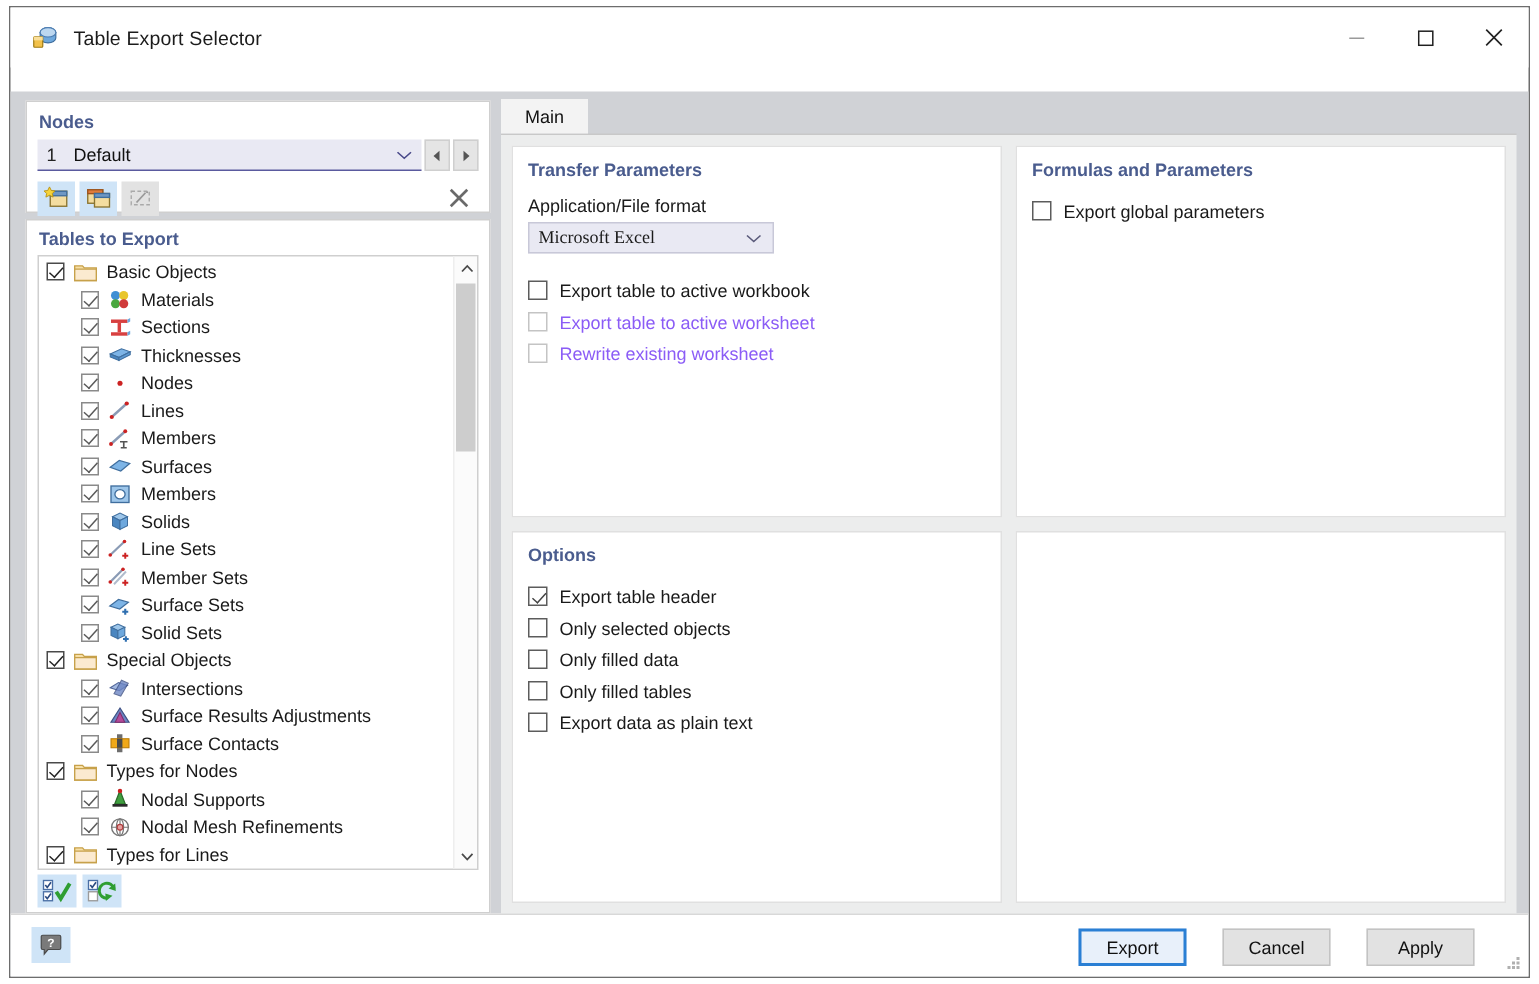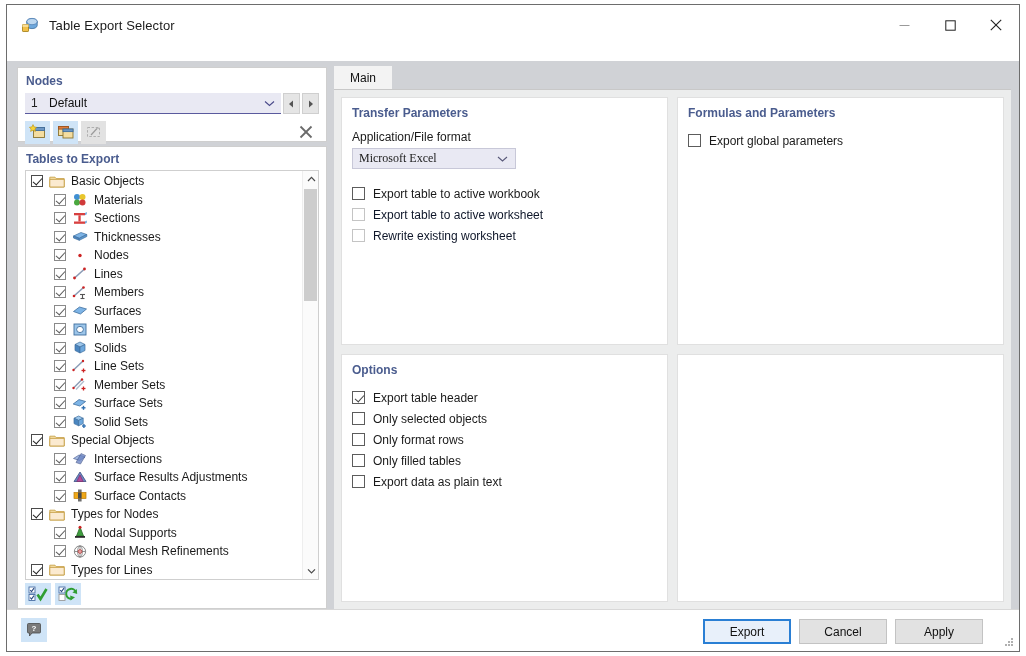--- a/index.html
+++ b/index.html
@@ -296,41 +296,41 @@
   }
   .chk-row .cbx.checked::after {
     content: "";
     position: absolute;
     left: 3.5px; top: 0.5px;
     width: 4px; height: 8px;
     border: solid #444;
     border-width: 0 1.6px 1.6px 0;
     transform: rotate(42deg);
   }
-  .chk-row.disabled { color: #0f172a; }
+  .chk-row.disabled { color: #8b5cf6; }
   .chk-row.disabled .cbx { border-color: #c4c4c4; }
 
   
   #footer {
     position: absolute;
     left: 0; right: 0; bottom: 0; height: 42px;
     background: #ffffff;
     border-top: 1px solid #d8d8d8;
   }
   #help-btn {
     position: absolute;
     left: 14px; top: 8px;
     width: 26px; height: 24px;
     background: #cfe4f7;
     display: flex; align-items: center; justify-content: center;
   }
   .dlg-btn {
     position: absolute;
     top: 9px;
-    width: 88px; height: 25px;
+    width: 72px; height: 25px;
     background: #e2e2e2;
     border: 1px solid #c3c3c3;
     display: flex; align-items: center; justify-content: center;
     font-size: 12px;
     color: #111;
   }
   .dlg-btn.primary {
     background: #e8f0fa;
     border: 2px solid #2a7fd4;
   }
@@ -797,21 +797,21 @@
               <div class="chk-row">
                 <span class="cbx checked"></span>
                 <span>Export table header</span>
               </div>
               <div class="chk-row">
                 <span class="cbx"></span>
                 <span>Only selected objects</span>
               </div>
               <div class="chk-row">
                 <span class="cbx"></span>
-                <span>Only format rows</span>
+                <span>Only filled data</span>
               </div>
               <div class="chk-row">
                 <span class="cbx"></span>
                 <span>Only filled tables</span>
               </div>
               <div class="chk-row">
                 <span class="cbx"></span>
                 <span>Export data as plain text</span>
               </div>
             </div>

